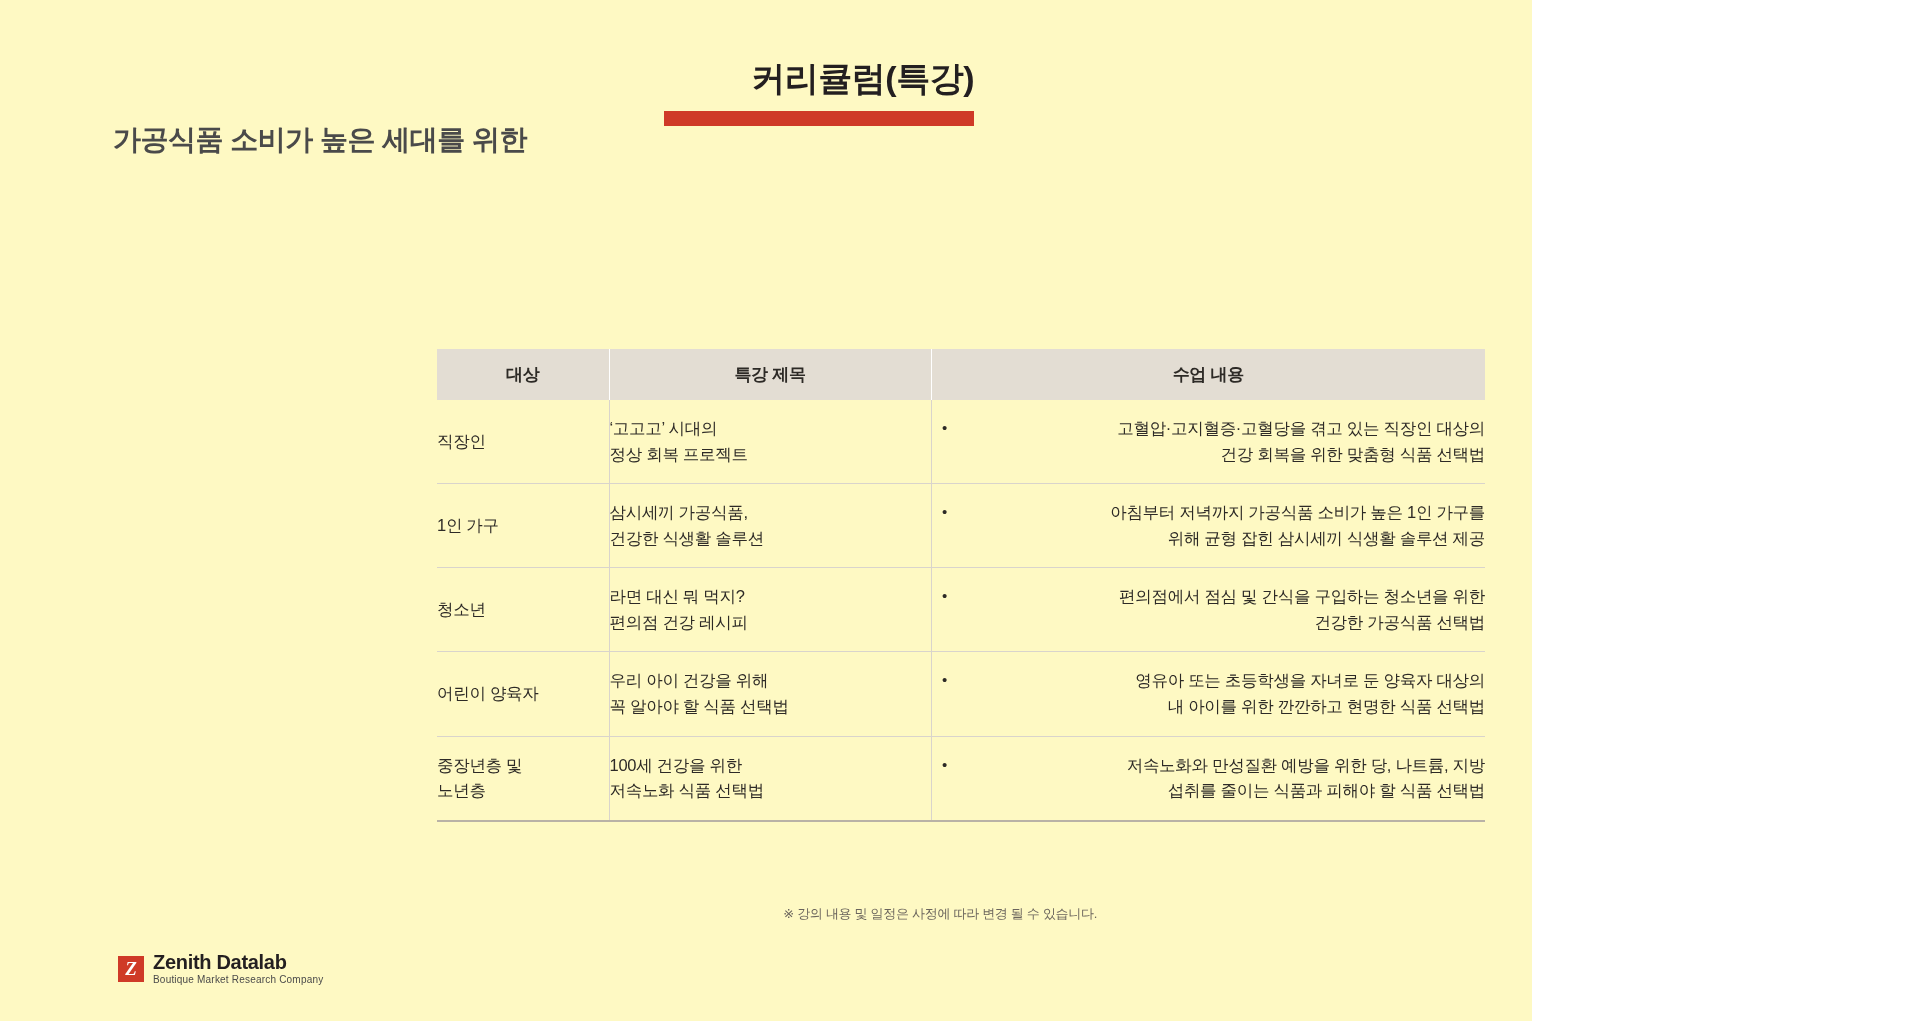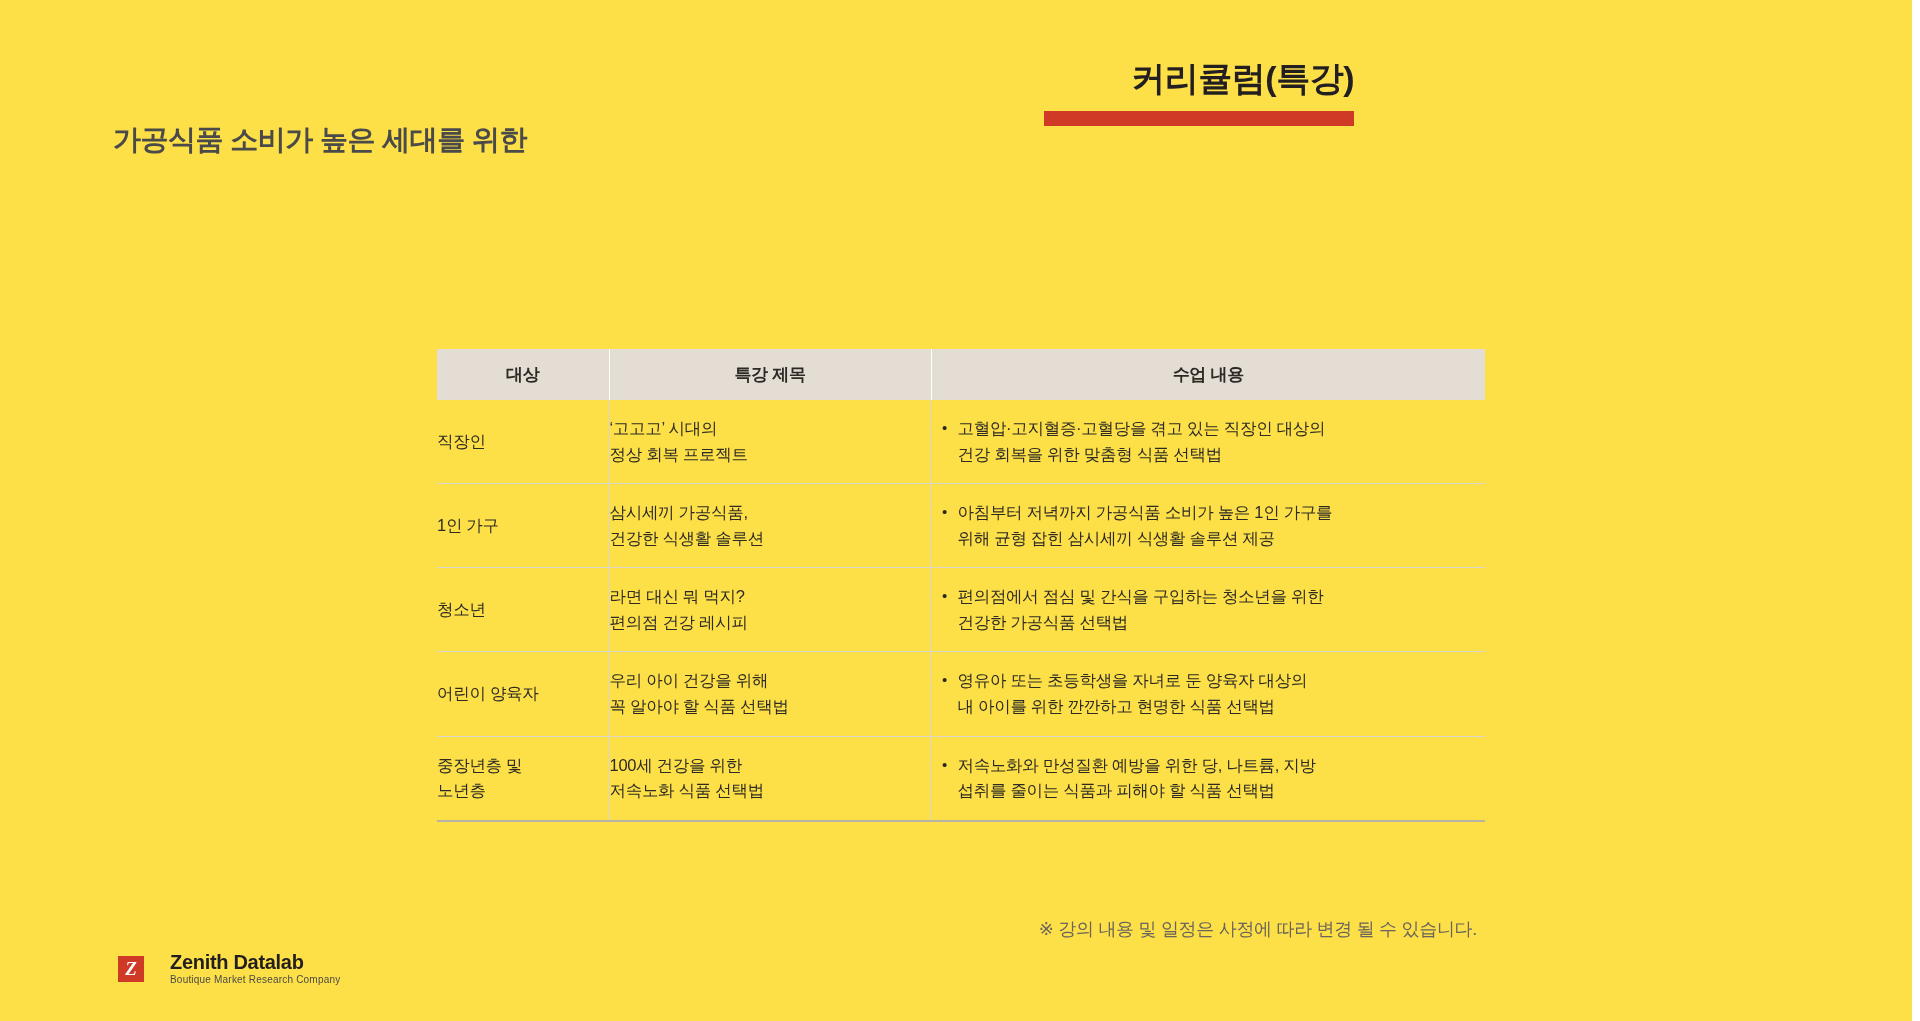--- a/index.html
+++ b/index.html
@@ -12,23 +12,23 @@
     height: 1021px;
     font-family: "Liberation Sans", "DejaVu Sans", sans-serif;
     color: #231f20;
     position: relative;
     overflow: hidden;
   }
 
   .slide {
     position: absolute;
     left: 0; top: 0;
-    width: 1912px;
+    width: 1532px;
     height: 1021px;
-    background: #fde047;
+    background: #fef9c3;
     text-decoration: underline;
   }
 
   
   .header-right {
     position: absolute;
     right: 558px;
     top: 60px;
     width: 320px;
     text-align: right;
@@ -144,48 +144,48 @@
   .bullet-dot {
     flex: 0 0 auto;
     width: 26px;
     text-align: center;
     font-size: 15px;
     line-height: 1.55;
     color: #2d2a26;
   }
   .bullet-text {
     flex: 1 1 auto;
+    text-align: right;
   }
   .line { display: block; }
 
   
   .curriculum-table thead th.sep {
     border-left: 1px solid #ffffff;
   }
 
   
   .footnote {
     position: absolute;
     right: 435px;
     top: 905px;
-    font-size: 18px;
+    font-size: 13px;
     color: #6a645c;
     letter-spacing: -0.3px;
     white-space: nowrap;
-    margin-top: 12px;
   }
 
   
   .logo {
     position: absolute;
     left: 118px;
     top: 952px;
     display: flex;
     align-items: center;
-    gap: 26px;
+    gap: 9px;
   }
   .logo-mark {
     width: 26px;
     height: 26px;
     background: #cf3a27;
     position: relative;
     flex: 0 0 auto;
   }
   .logo-mark::after {
     content: "Z";

